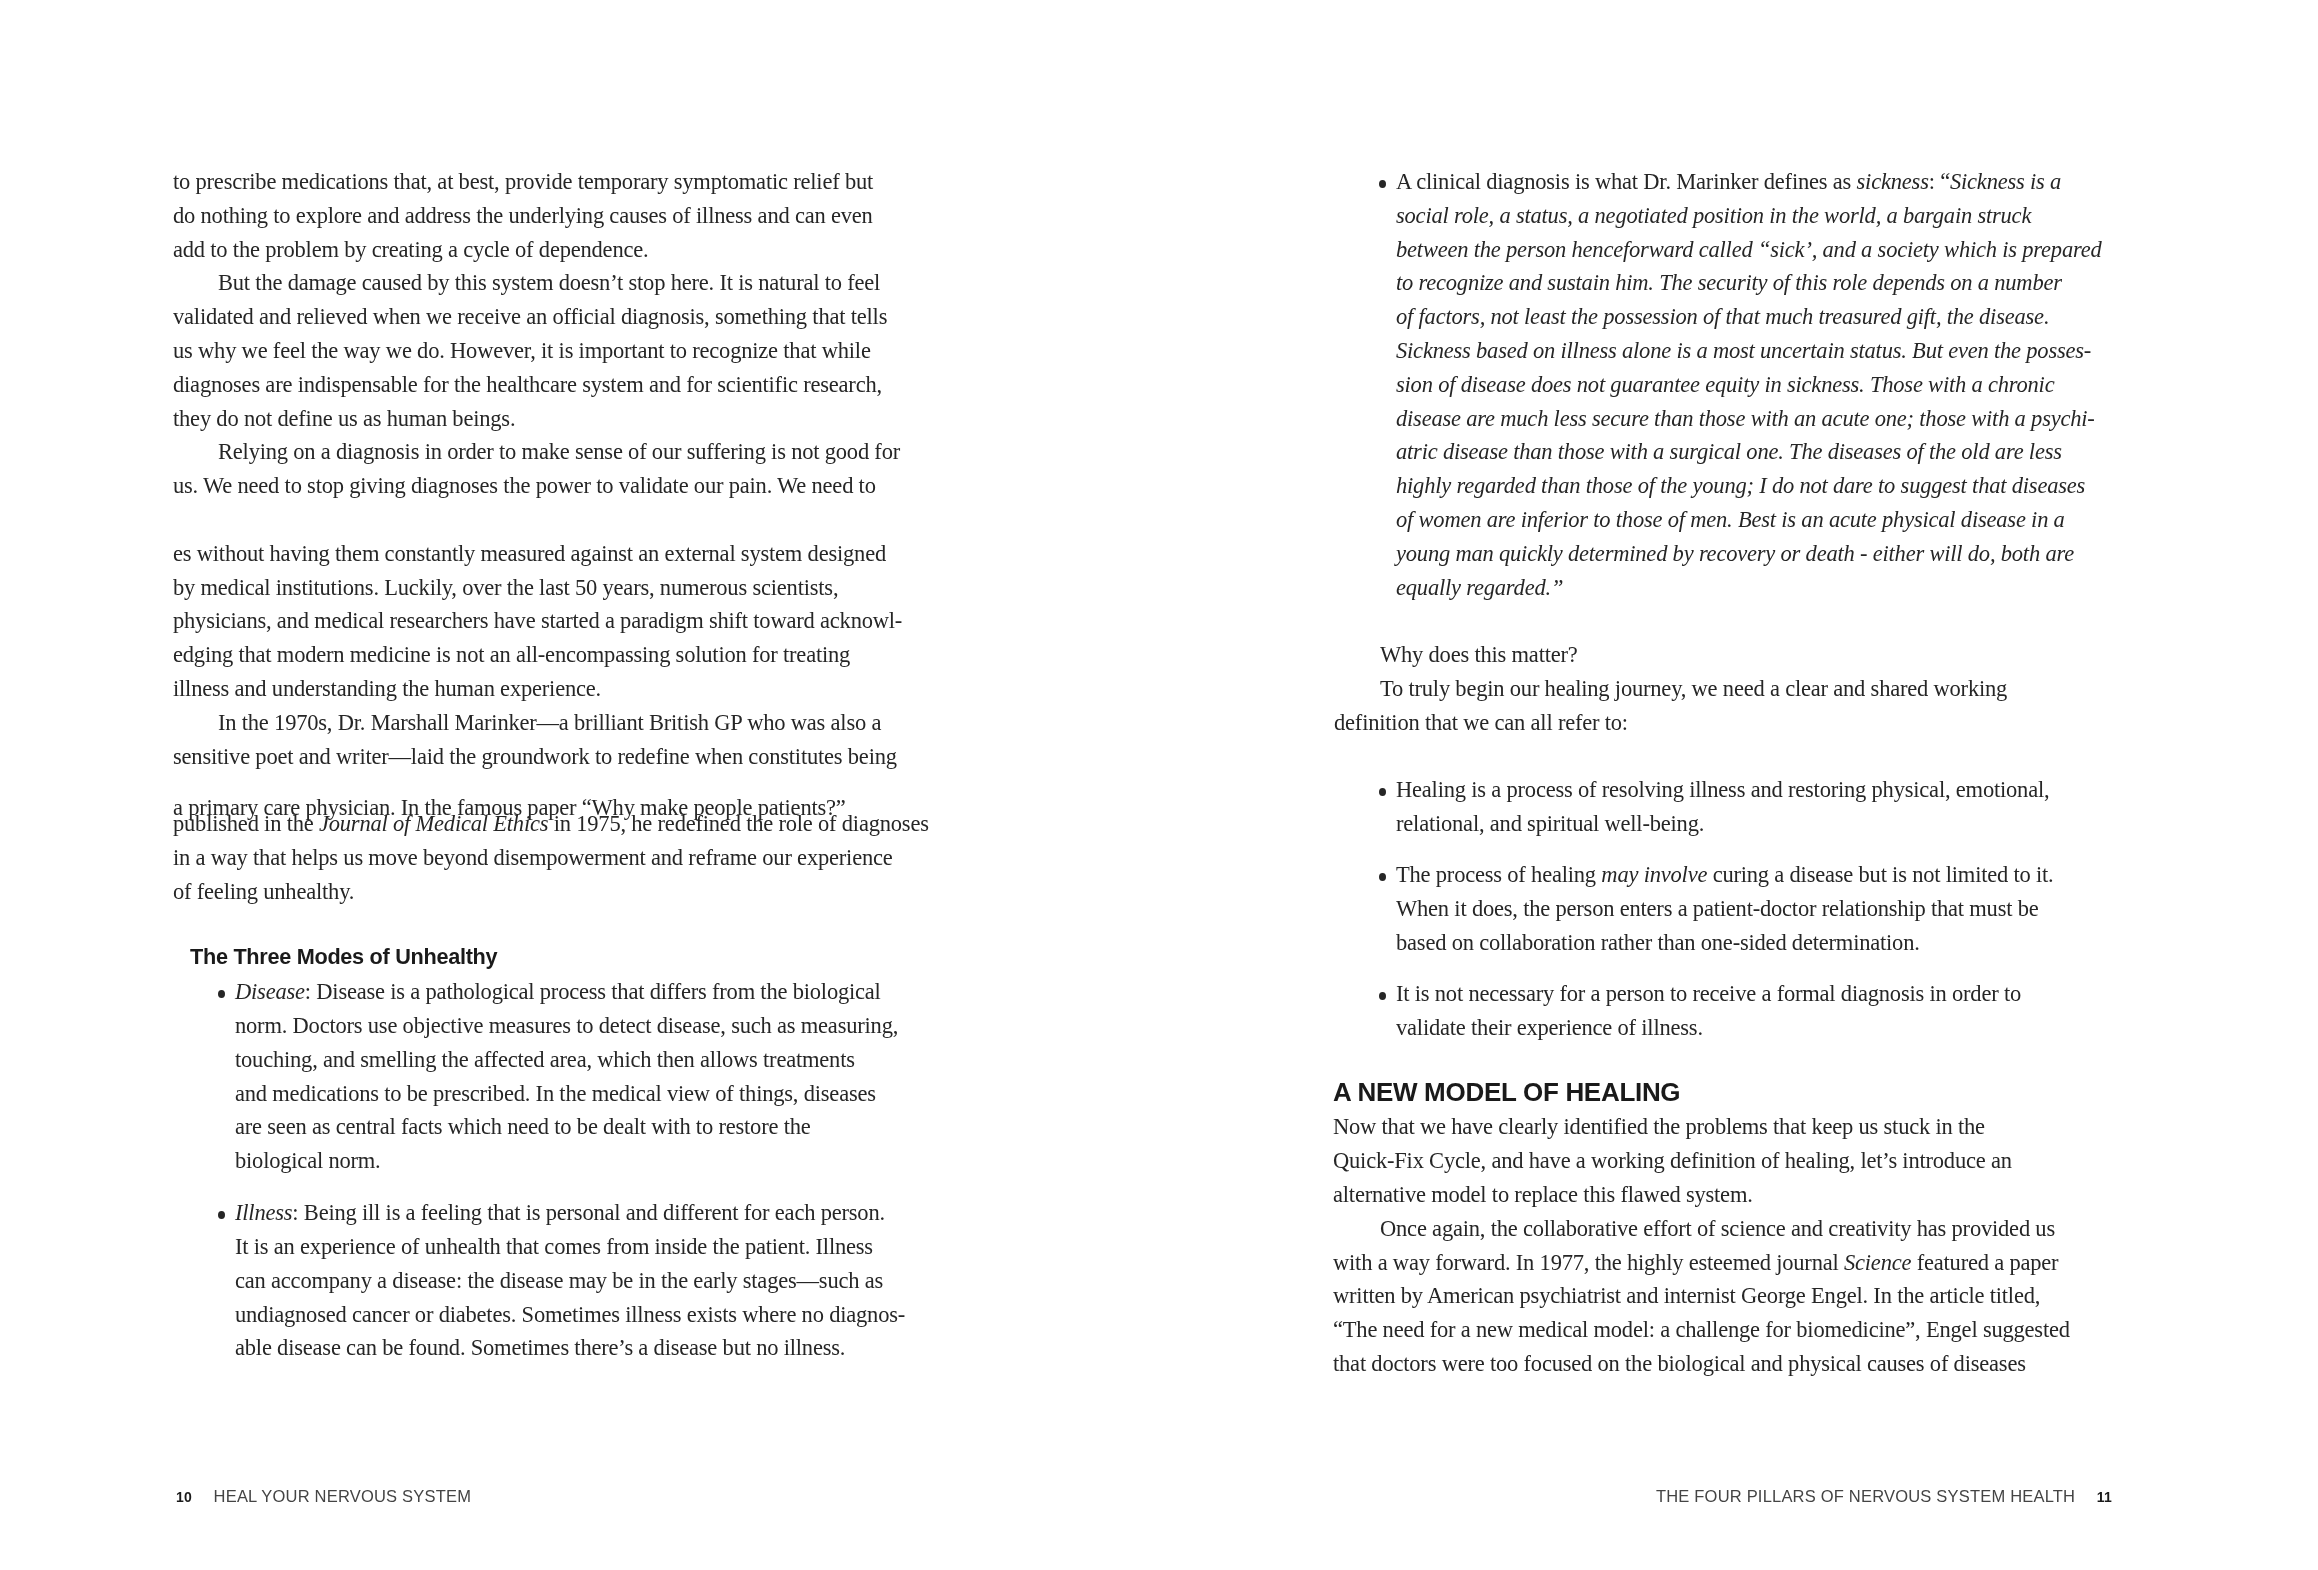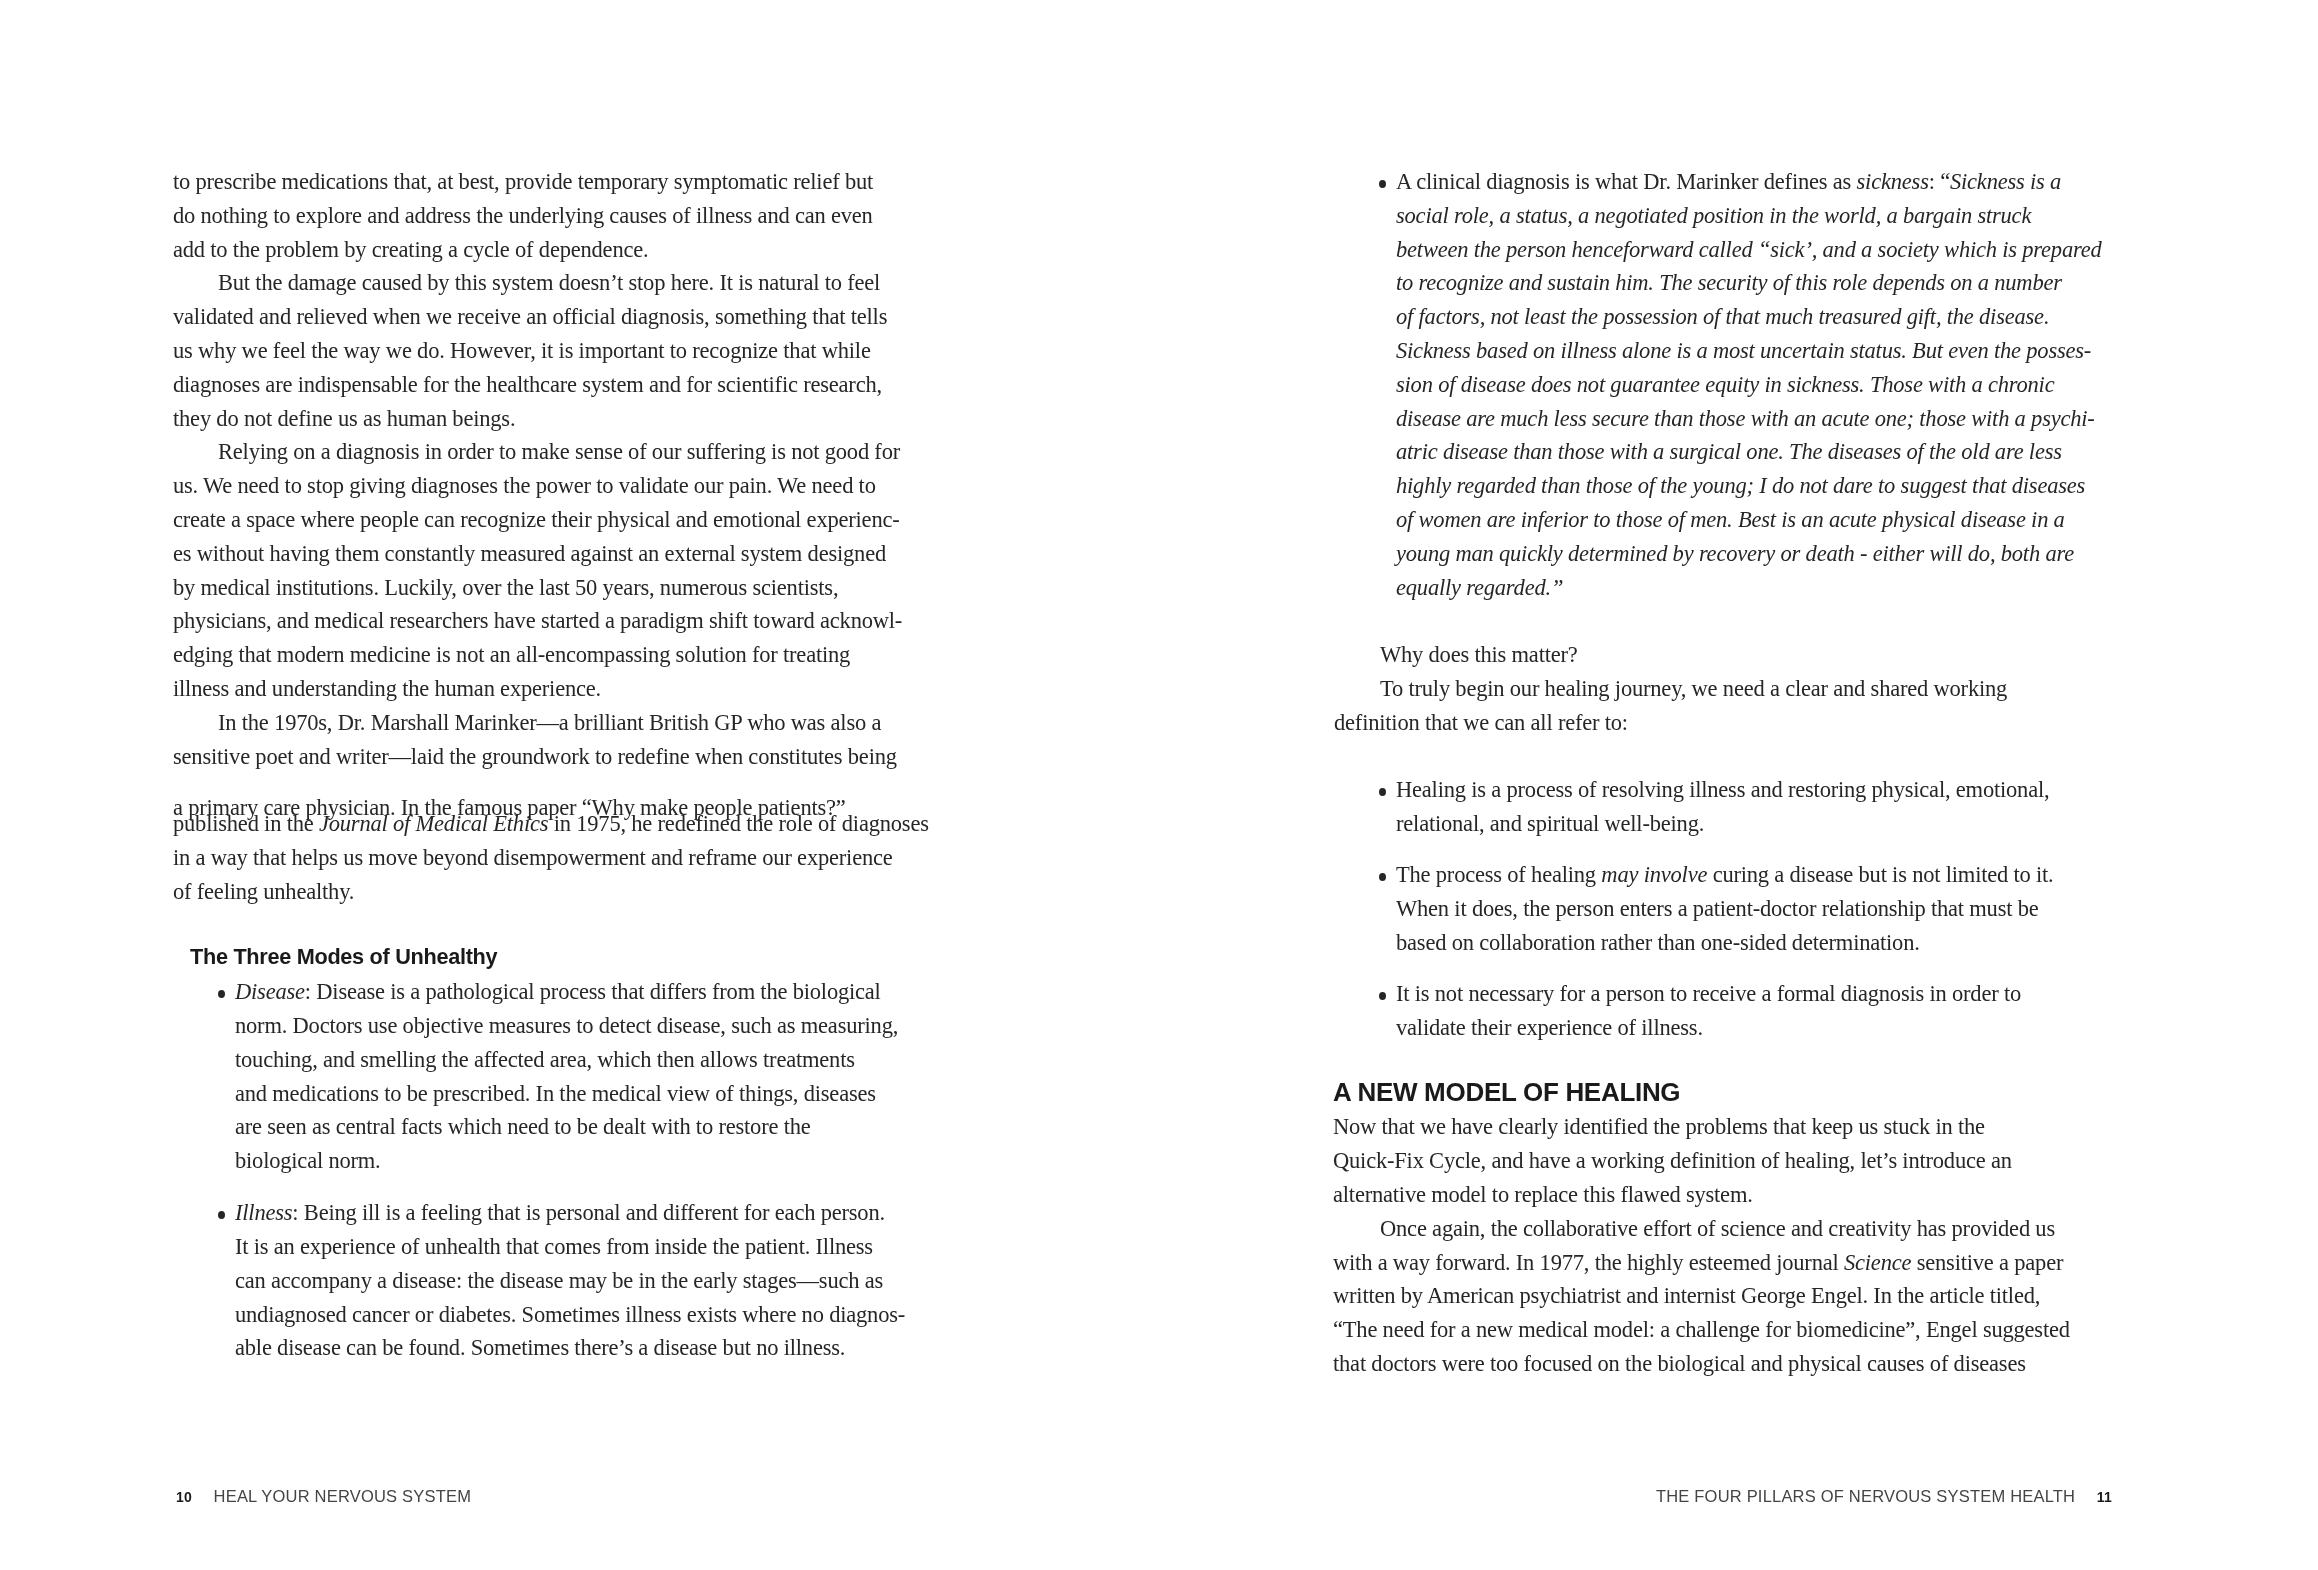--- a/index.html
+++ b/index.html
@@ -66,21 +66,20 @@
   <div class="line" style="left:173px;top:236px">add to the problem by creating a cycle of dependence.</div>
 
   <div class="line" style="left:218px;top:269px">But the damage caused by this system doesn’t stop here. It is natural to feel</div>
   <div class="line" style="left:173px;top:303px">validated and relieved when we receive an official diagnosis, something that tells</div>
   <div class="line" style="left:173px;top:337px">us why we feel the way we do. However, it is important to recognize that while</div>
   <div class="line" style="left:173px;top:371px">diagnoses are indispensable for the healthcare system and for scientific research,</div>
   <div class="line" style="left:173px;top:405px">they do not define us as human beings.</div>
 
   <div class="line" style="left:218px;top:438px">Relying on a diagnosis in order to make sense of our suffering is not good for</div>
   <div class="line" style="left:173px;top:472px">us. We need to stop giving diagnoses the power to validate our pain. We need to</div>
-  <div class="line" style="left:173px;top:506px">create a space where people can recognize their physical and emotional experienc-</div>
   <div class="line" style="left:173px;top:540px">es without having them constantly measured against an external system designed</div>
   <div class="line" style="left:173px;top:574px">by medical institutions. Luckily, over the last 50 years, numerous scientists,</div>
   <div class="line" style="left:173px;top:607px">physicians, and medical researchers have started a paradigm shift toward acknowl-</div>
   <div class="line" style="left:173px;top:641px">edging that modern medicine is not an all-encompassing solution for treating</div>
   <div class="line" style="left:173px;top:675px">illness and understanding the human experience.</div>
 
   <div class="line" style="left:218px;top:709px">In the 1970s, Dr. Marshall Marinker—a brilliant British GP who was also a</div>
   <div class="line" style="left:173px;top:743px">sensitive poet and writer—laid the groundwork to redefine when constitutes being</div>
   <div class="line" style="left:173px;top:794px">a primary care physician. In the famous paper “Why make people patients?”</div>
   <div class="line" style="left:173px;top:810px"><span>published in the </span><i>Journal of Medical Ethics</i><span> in 1975, he redefined the role of diagnoses</span></div>
@@ -139,21 +138,21 @@
   <div class="line bullet" style="left:237px;top:980px">It is not necessary for a person to receive a formal diagnosis in order to</div>
   <div class="line" style="left:237px;top:1014px">validate their experience of illness.</div>
 
   <div class="section-head" style="left:174px;top:1077px">A NEW MODEL OF HEALING</div>
 
   <div class="line" style="left:174px;top:1113px">Now that we have clearly identified the problems that keep us stuck in the</div>
   <div class="line" style="left:174px;top:1147px">Quick-Fix Cycle, and have a working definition of healing, let’s introduce an</div>
   <div class="line" style="left:174px;top:1181px">alternative model to replace this flawed system.</div>
 
   <div class="line" style="left:221px;top:1215px">Once again, the collaborative effort of science and creativity has provided us</div>
-  <div class="line" style="left:174px;top:1249px"><span>with a way forward. In 1977, the highly esteemed journal </span><i>Science</i><span> sensitive a paper</span></div>
+  <div class="line" style="left:174px;top:1249px"><span>with a way forward. In 1977, the highly esteemed journal </span><i>Science</i><span> featured a paper</span></div>
   <div class="line" style="left:174px;top:1282px">written by American psychiatrist and internist George Engel. In the article titled,</div>
   <div class="line" style="left:174px;top:1316px">“The need for a new medical model: a challenge for biomedicine”, Engel suggested</div>
   <div class="line" style="left:174px;top:1350px">that doctors were too focused on the biological and physical causes of diseases</div>
 
   <div class="footer" style="right:206px;text-align:right">
     <span class="title">THE FOUR PILLARS OF NERVOUS SYSTEM HEALTH</span>
     <span style="display:inline-block;width:12px"></span>
     <span class="num">11</span>
   </div>
 </div>

